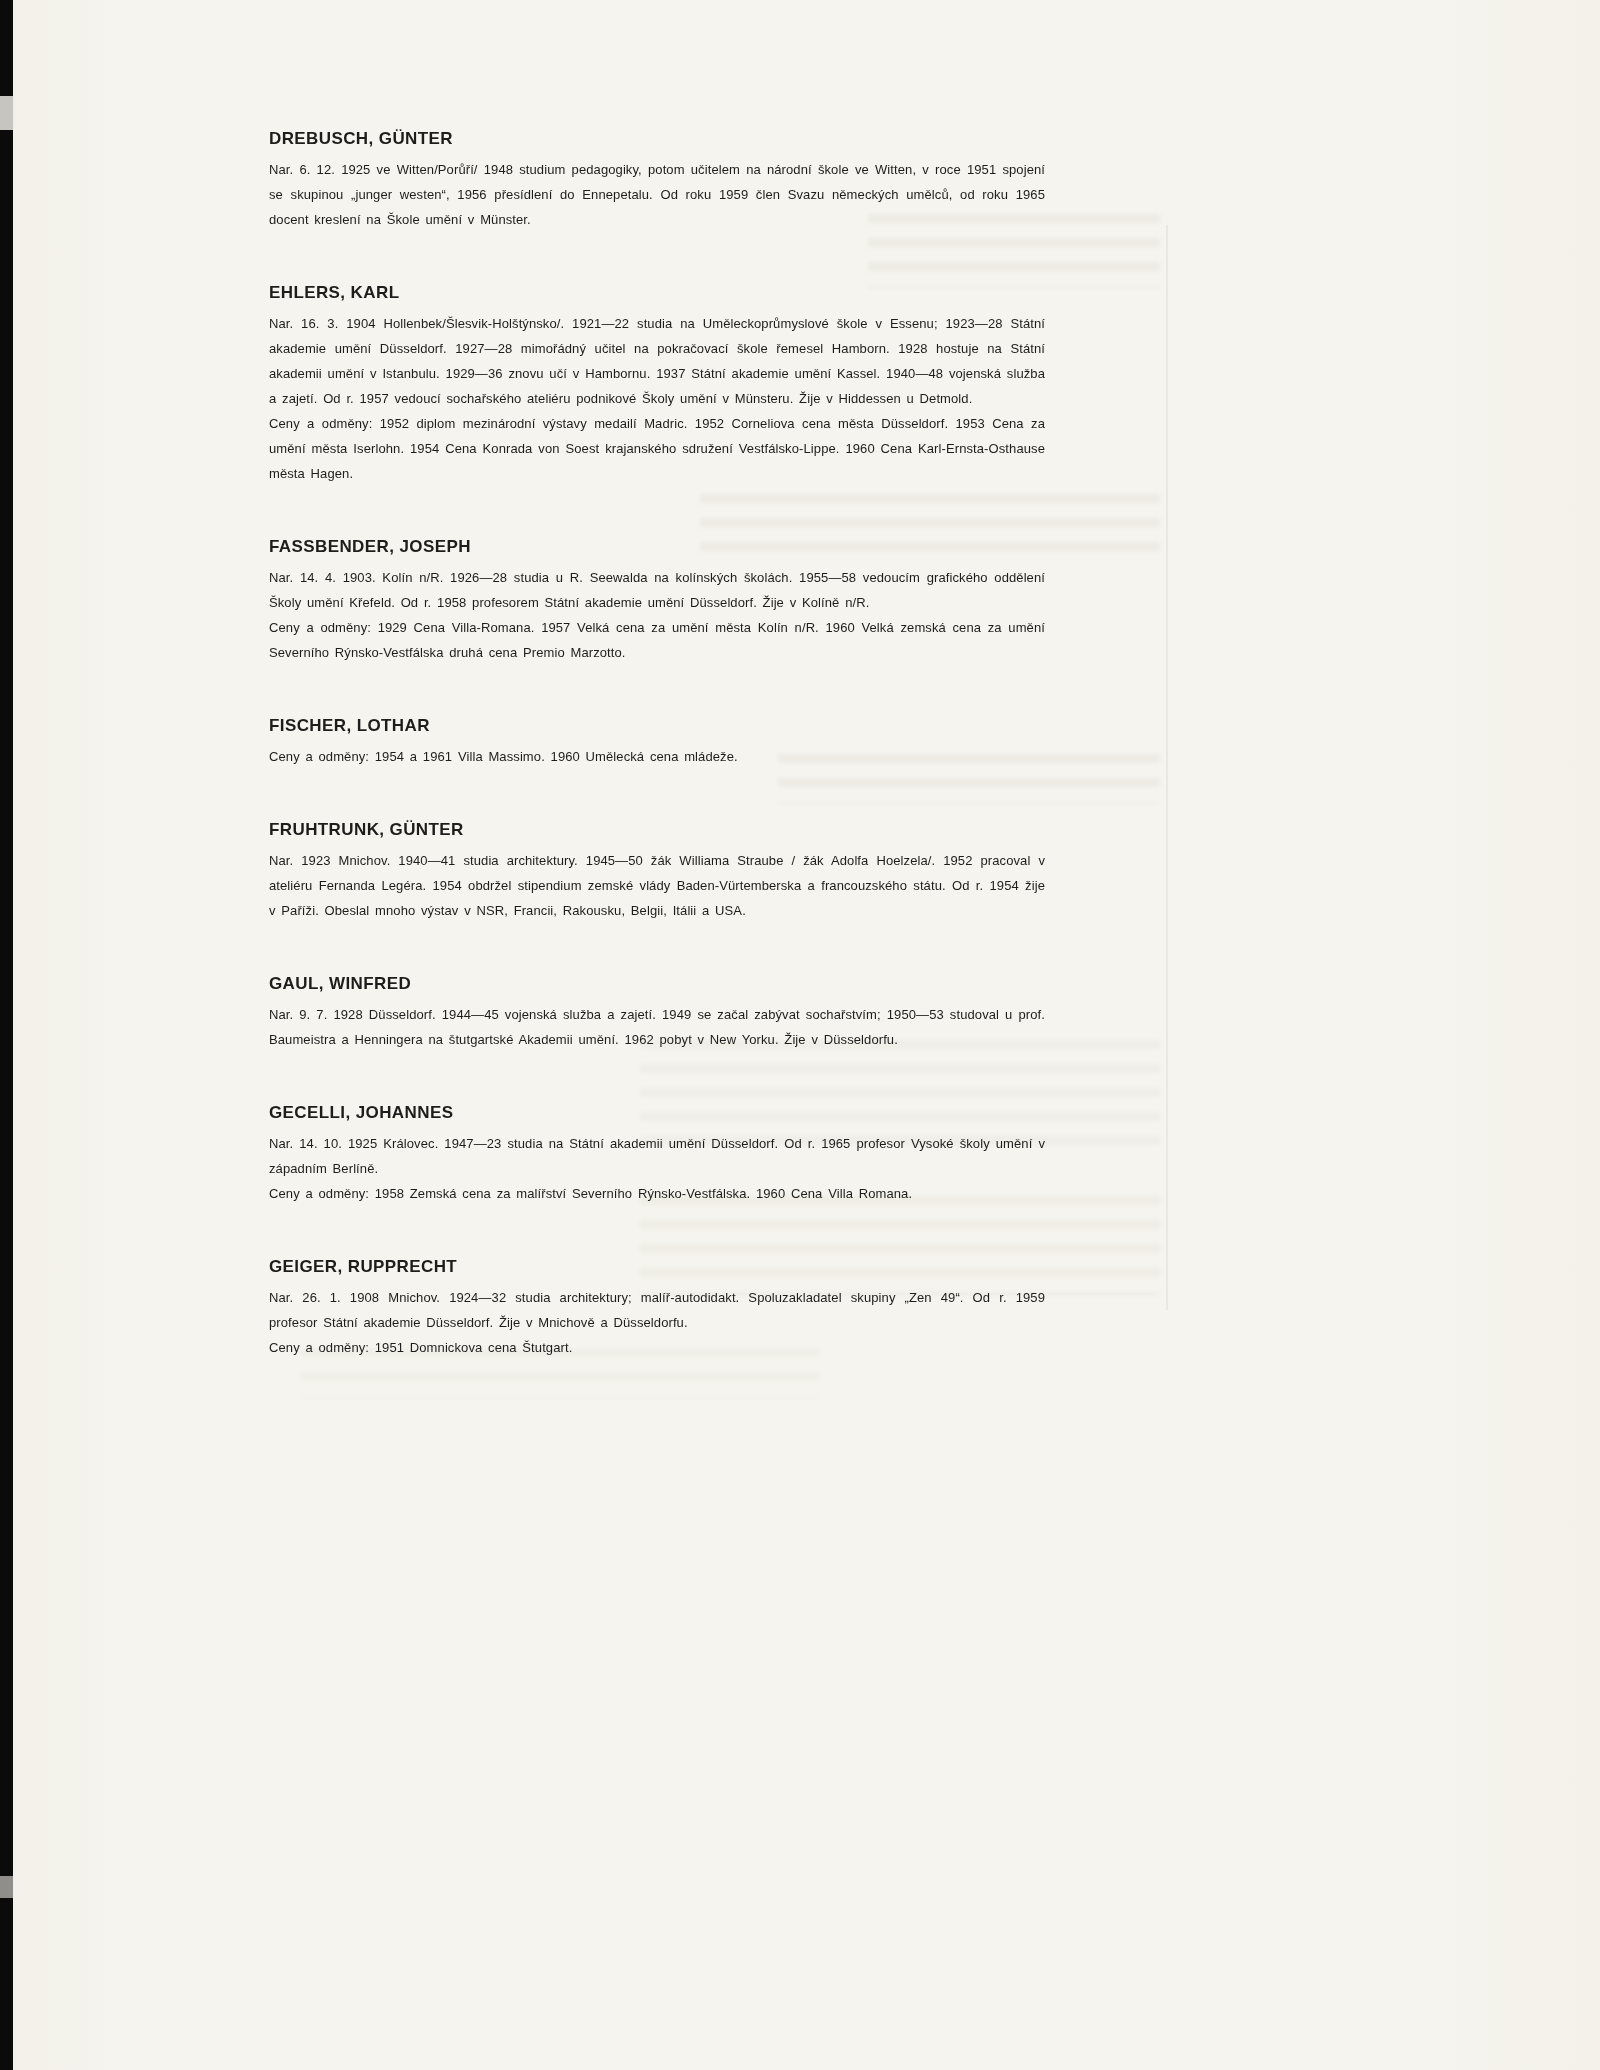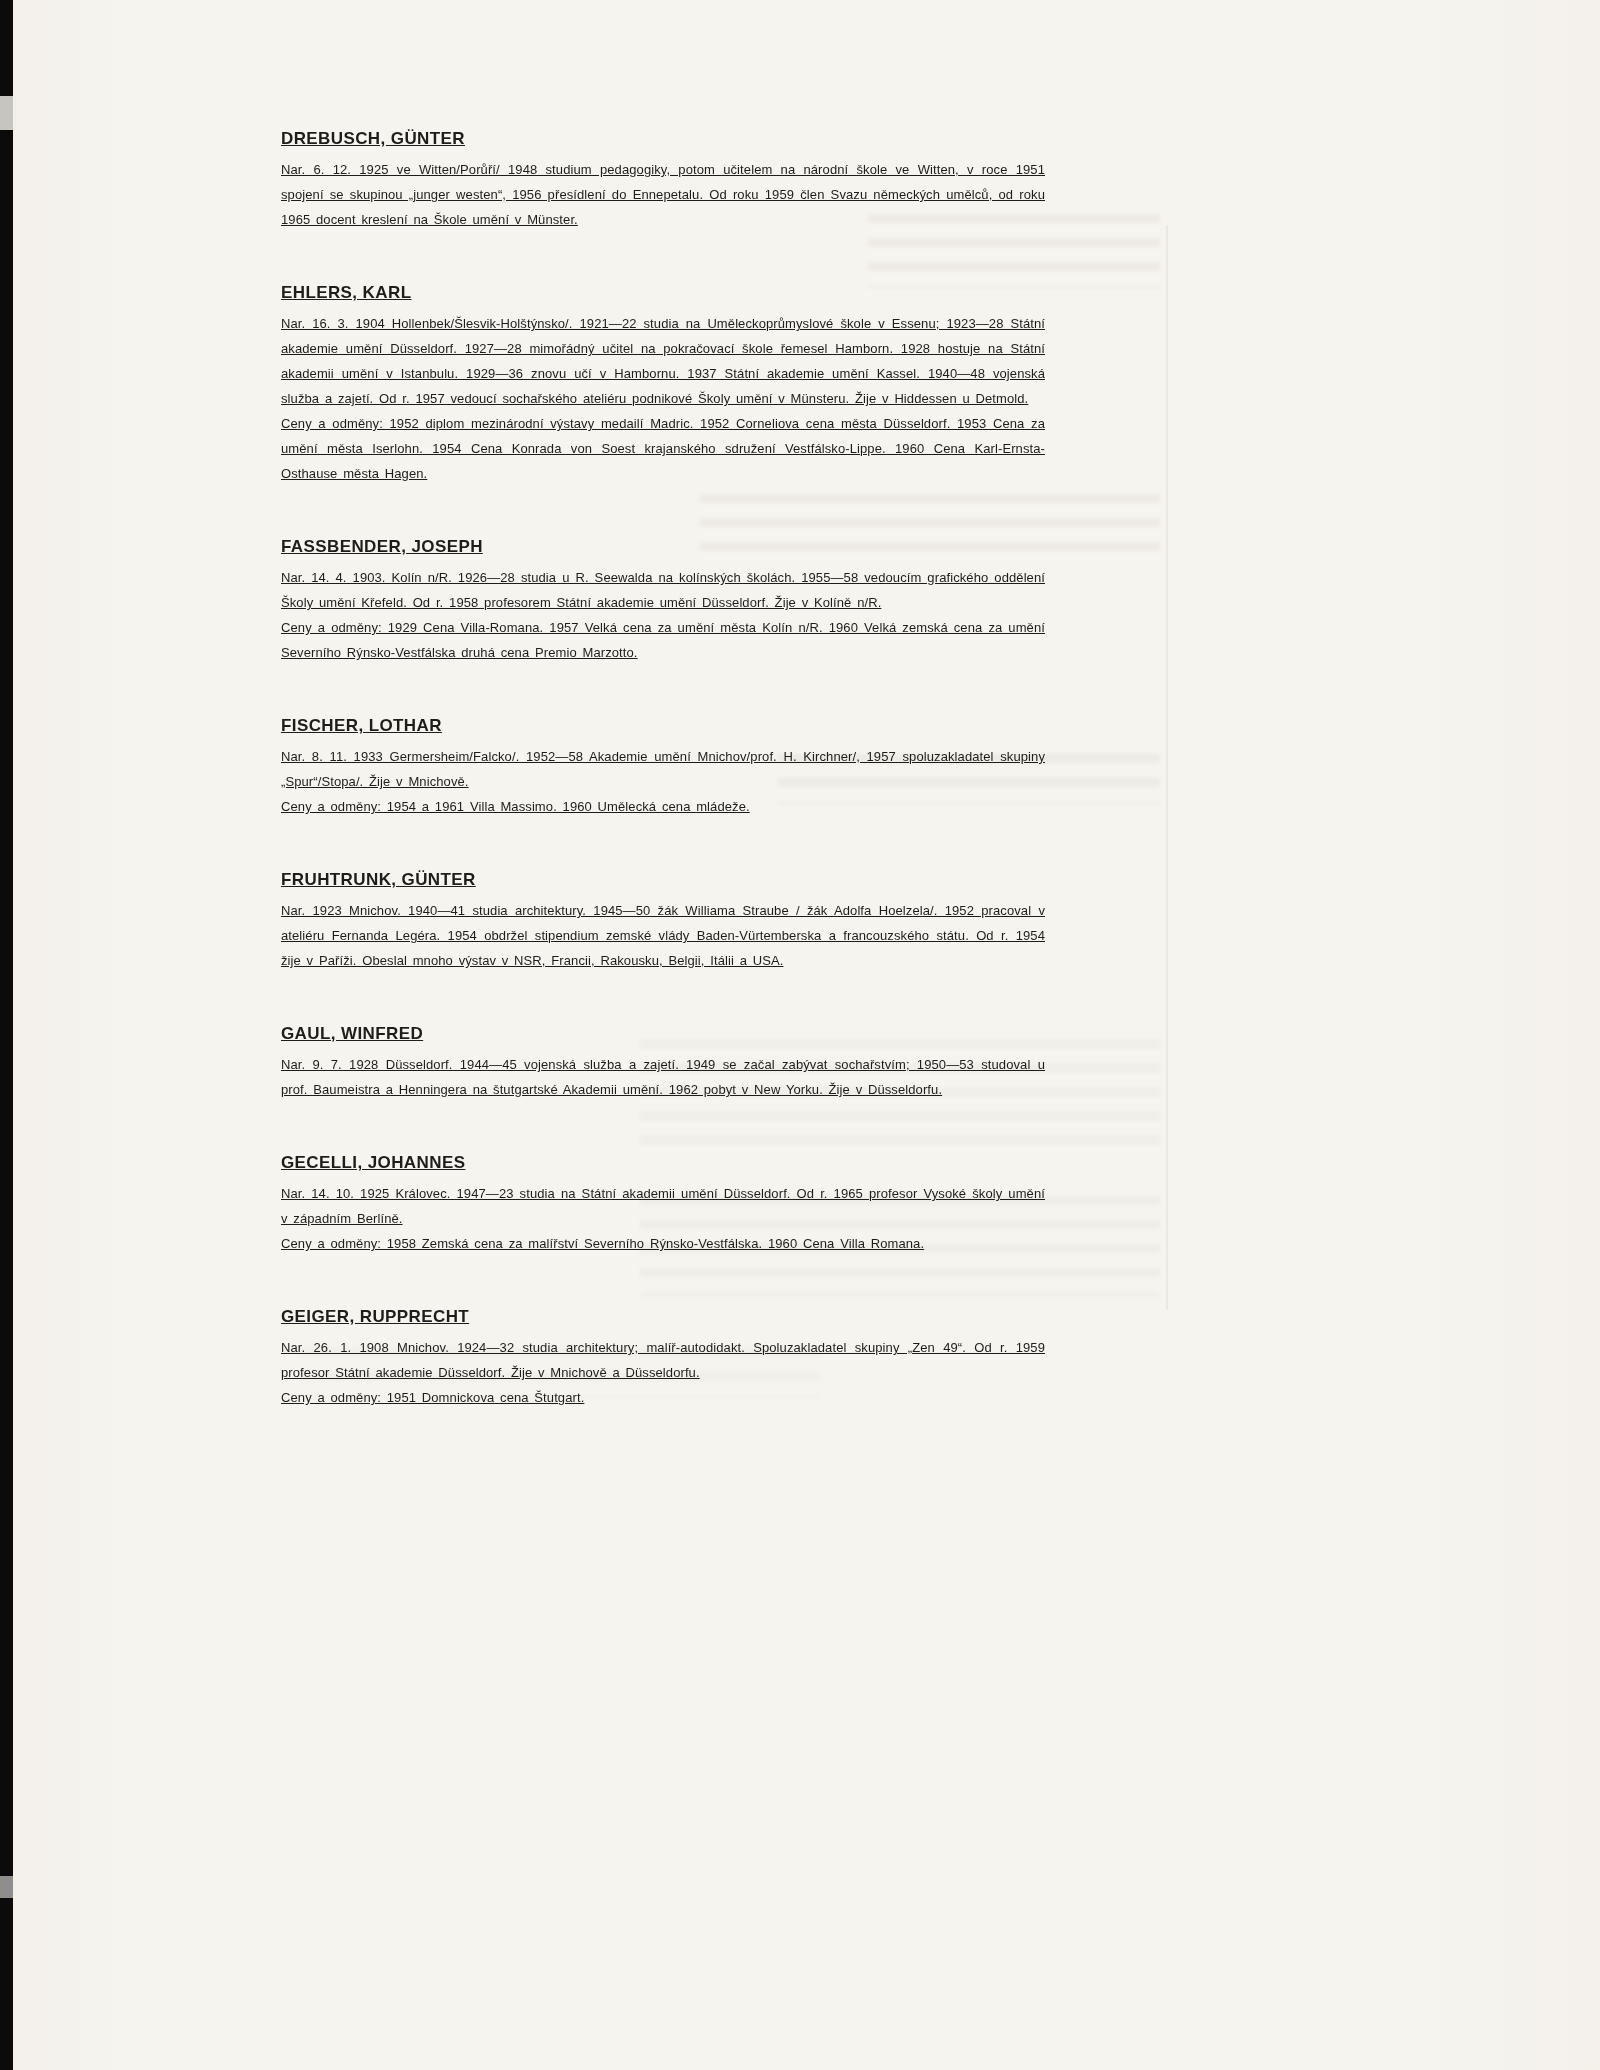--- a/index.html
+++ b/index.html
@@ -65,22 +65,21 @@
   .g6 { left: 300px;  top: 1348px; width: 520px; height: 50px;  opacity: .25; }
   
   .text-block {
     position: absolute;
     left: 265px;
     top: 126px;
     width: 780px;
     color: #1e1d1b;
   }
   .entry {
-    margin: 0 0 48px 16px;
-    text-decoration: underline;
+    margin: 0 0 48px 4px;
   }
   .entry-name {
     font-size: 17px;
     font-weight: 700;
     letter-spacing: .4px;
     line-height: 25px;
     margin: 0 0 6px 0;
   }
   .entry p {
     margin: 0;
@@ -122,21 +121,20 @@
       </section>
 
   <section class="entry">
     <h2 class="entry-name">FASSBENDER, JOSEPH</h2>
   <p>Nar. 14. 4. 1903. Kolín n/R. 1926—28 studia u R. Seewalda na kolínských školách. 1955—58 vedoucím grafického oddělení Školy umění Křefeld. Od r. 1958 profesorem Státní akademie umění Düsseldorf. Žije v Kolíně n/R.</p>
         <p>Ceny a odměny: 1929 Cena Villa-Romana. 1957 Velká cena za umění města Kolín n/R. 1960 Velká zemská cena za umění Severního Rýnsko-Vestfálska druhá cena Premio Marzotto.</p>
       </section>
 
   <section class="entry">
     <h2 class="entry-name">FISCHER, LOTHAR</h2>
-  <p>Nar. 8. 11. 1933 Germersheim/Falcko/. 1952—58 Akademie umění Mnichov/prof. H. Kirchner/, 1957 spoluzakladatel skupiny „Spur“/Stopa/. Žije v Mnichově.</p>
         <p>Ceny a odměny: 1954 a 1961 Villa Massimo. 1960 Umělecká cena mládeže.</p>
       </section>
 
   <section class="entry">
     <h2 class="entry-name">FRUHTRUNK, GÜNTER</h2>
   <p>Nar. 1923 Mnichov. 1940—41 studia architektury. 1945—50 žák Williama Straube / žák Adolfa Hoelzela/. 1952 pracoval v ateliéru Fernanda Legéra. 1954 obdržel stipendium zemské vlády Baden-Vürtemberska a francouzského státu. Od r. 1954 žije v Paříži. Obeslal mnoho výstav v NSR, Francii, Rakousku, Belgii, Itálii a USA.</p>
       </section>
 
   <section class="entry">
     <h2 class="entry-name">GAUL, WINFRED</h2>

